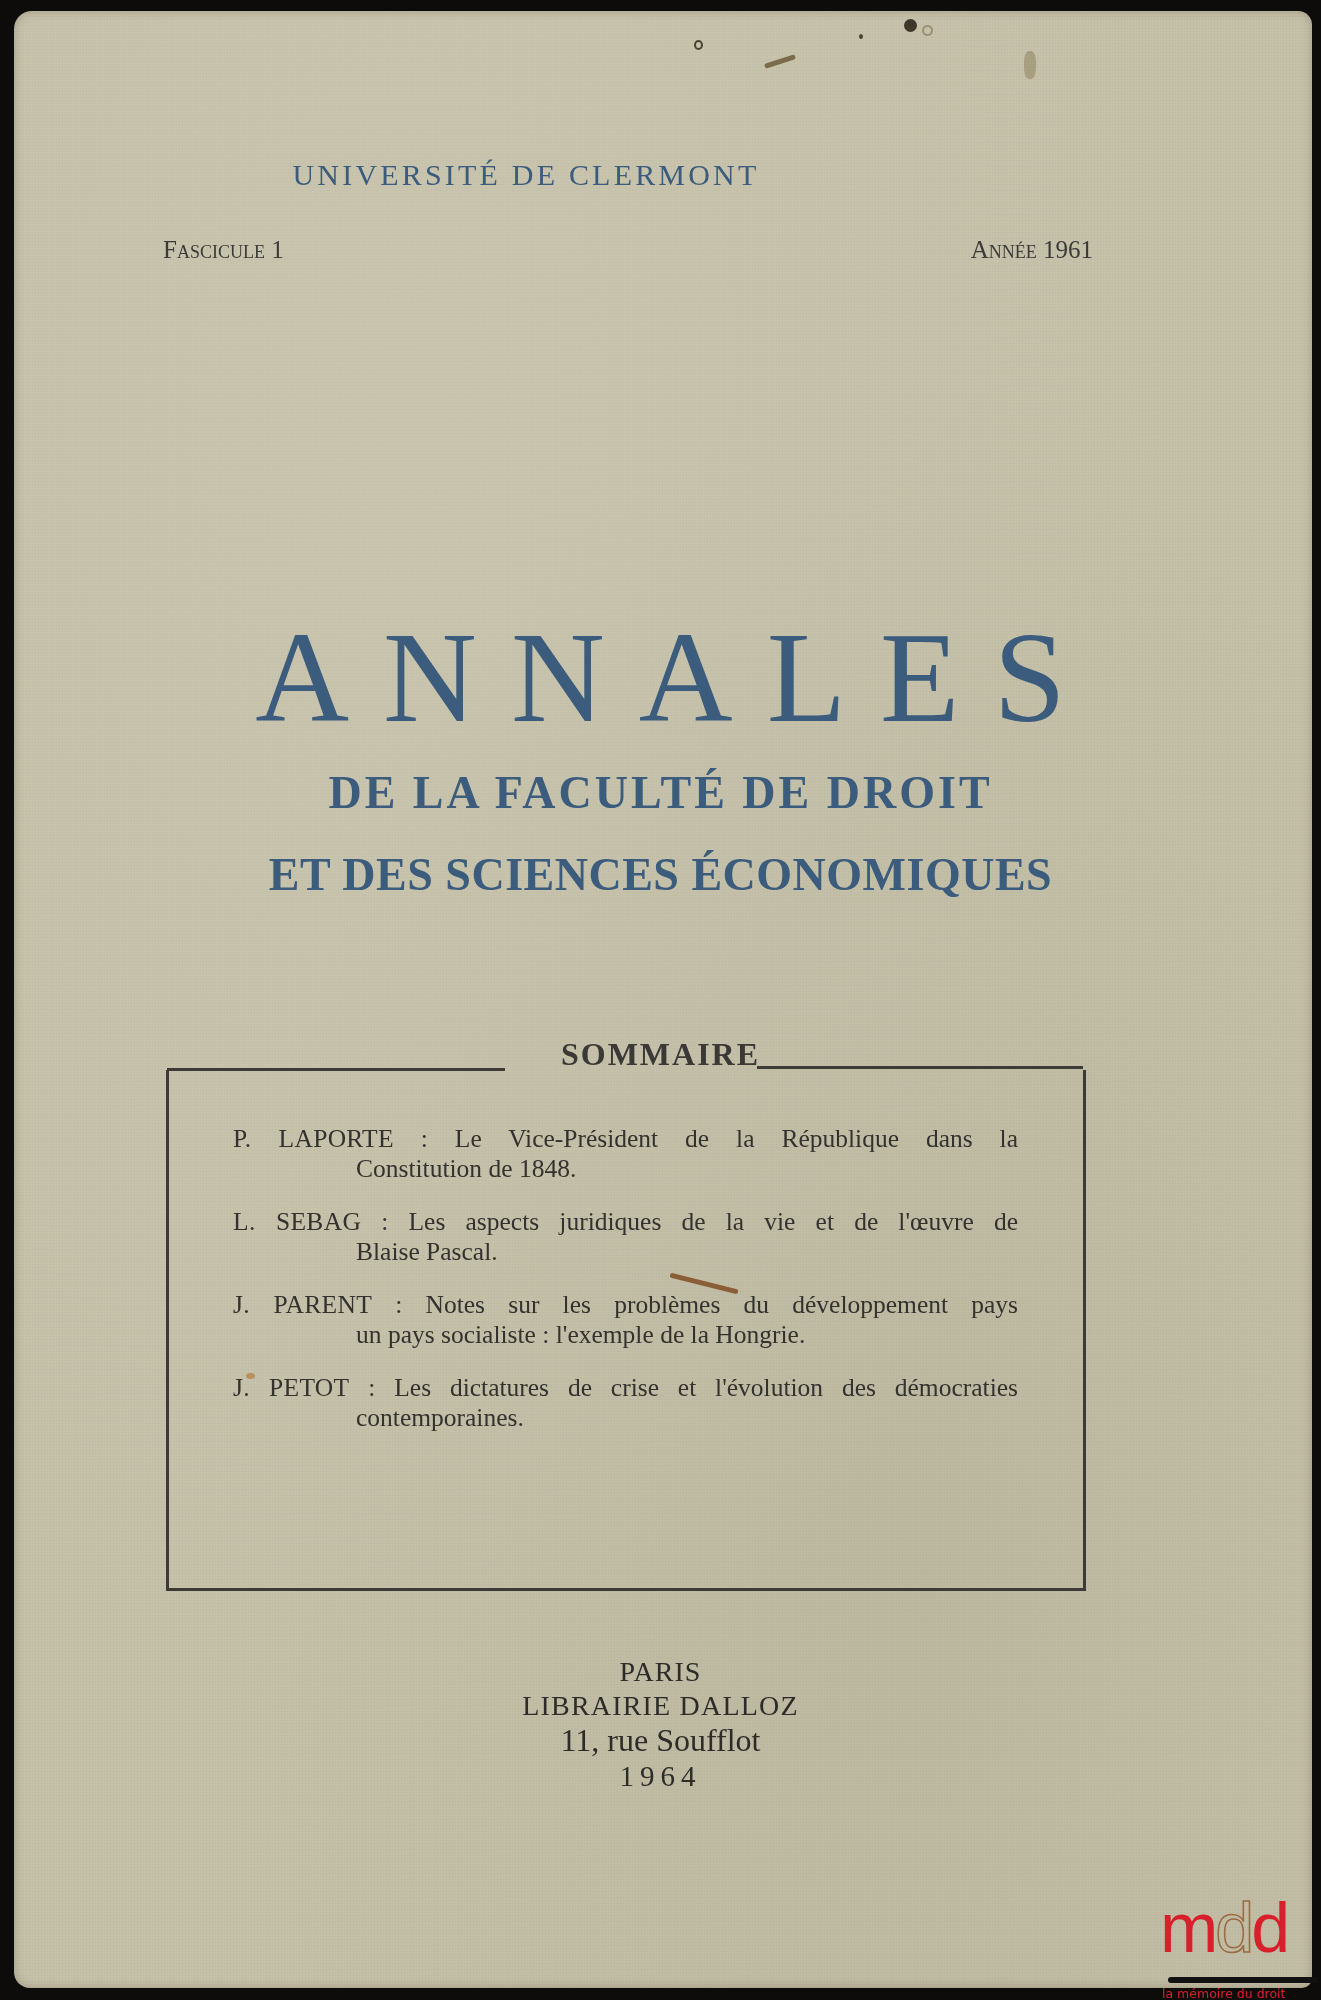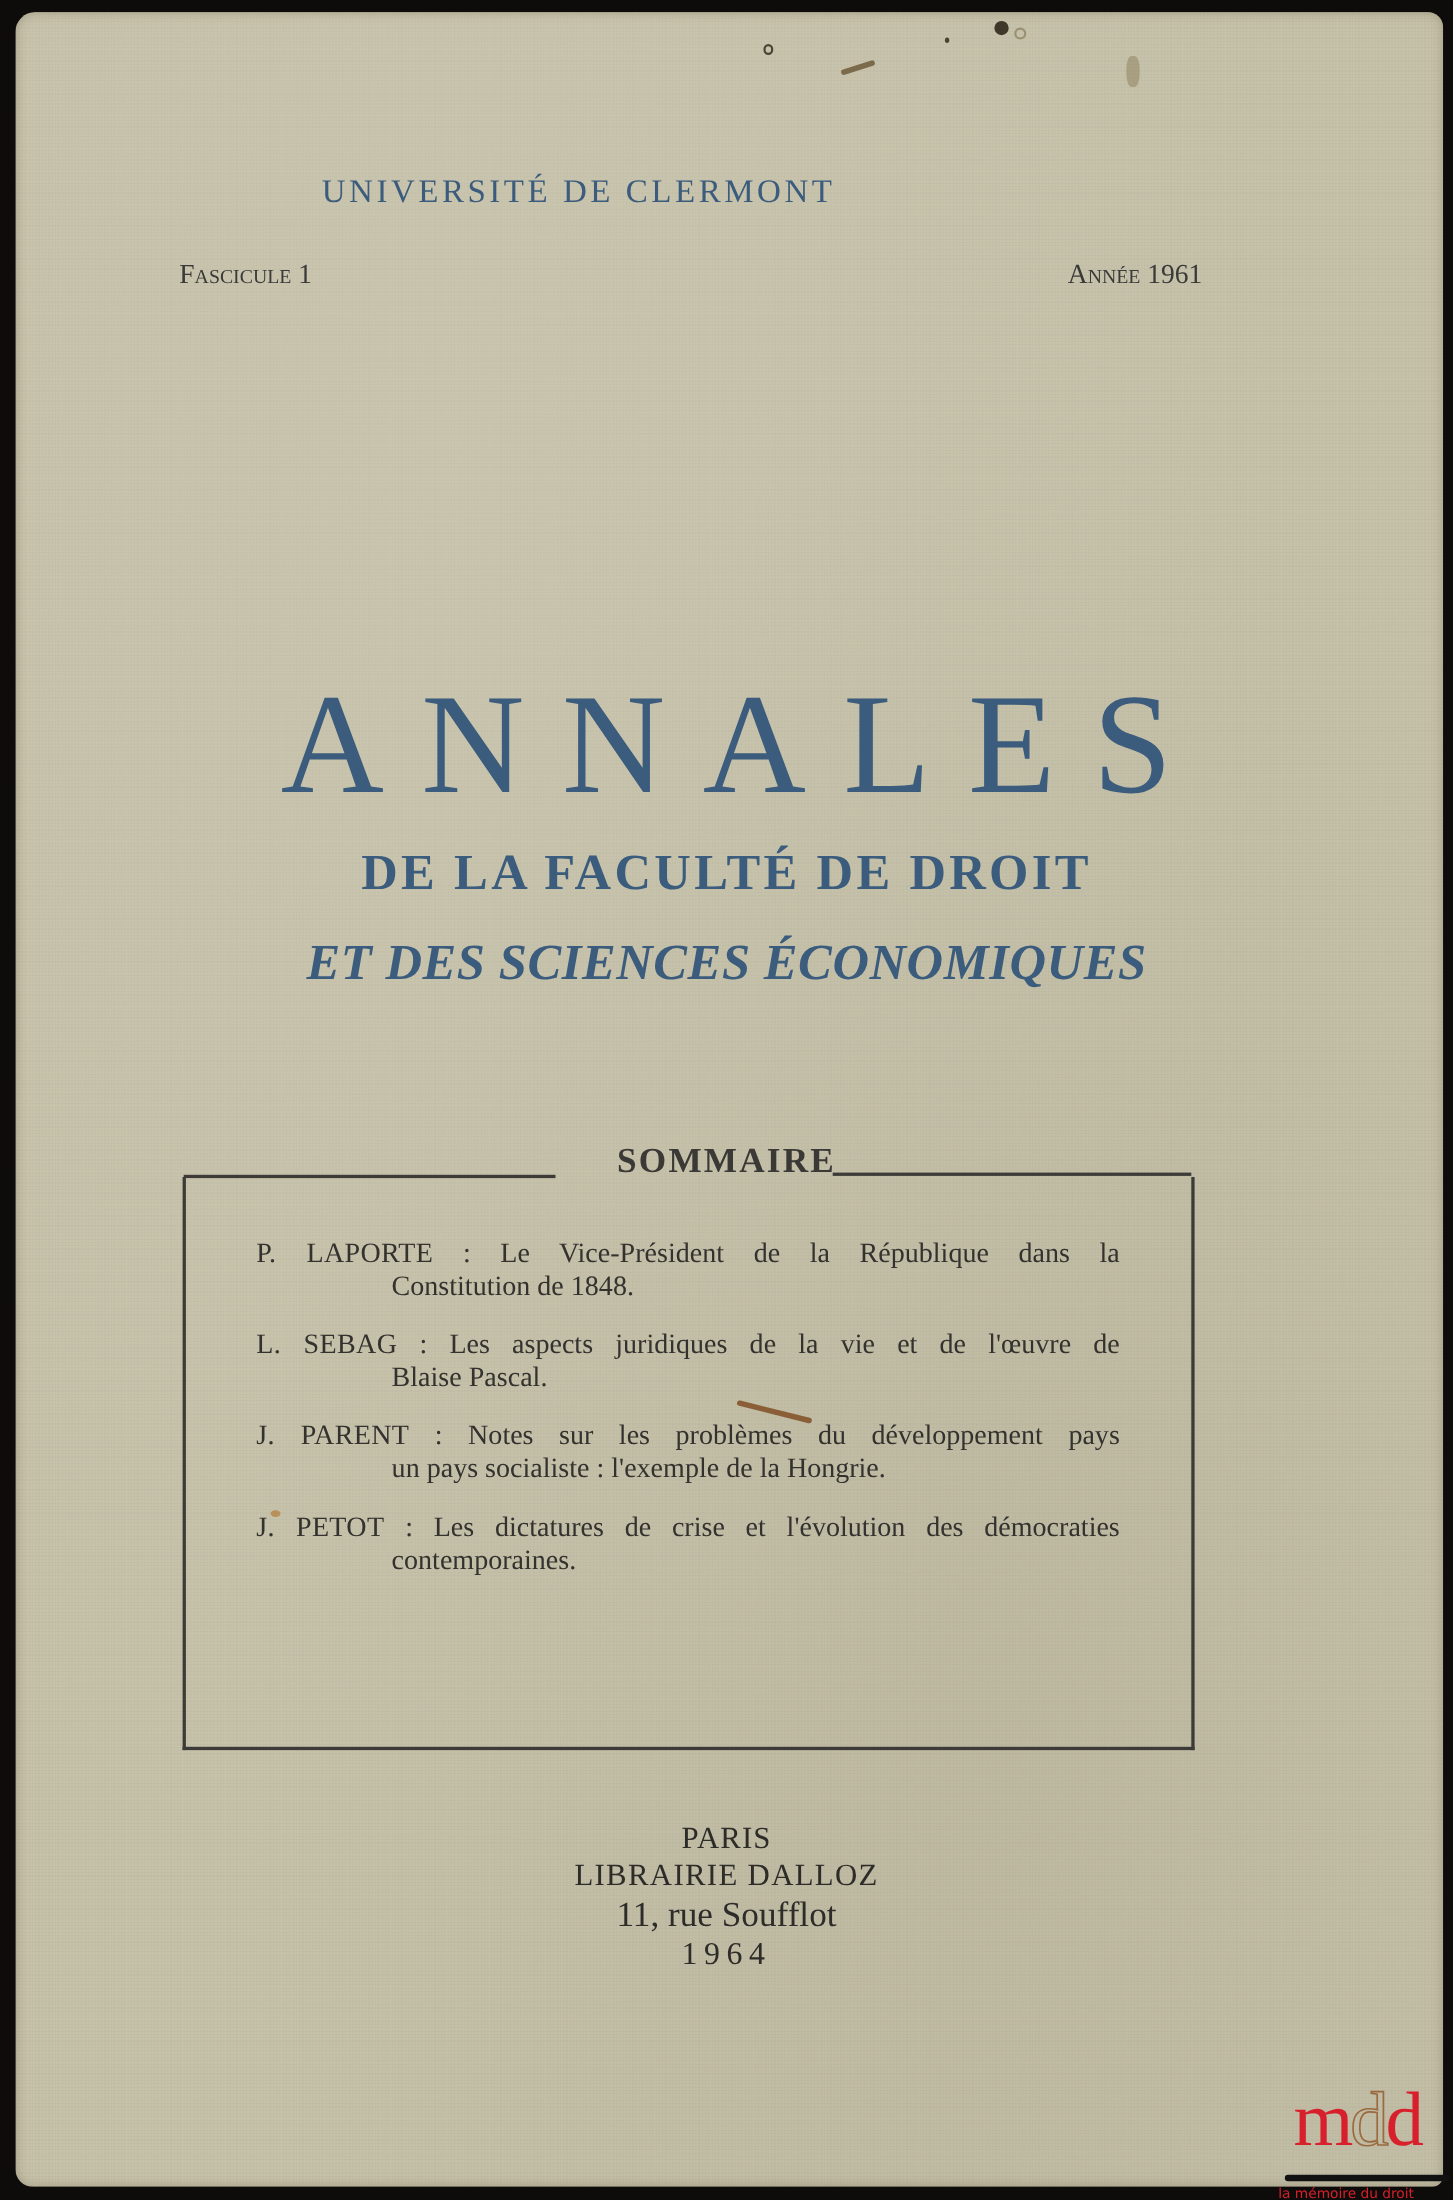--- a/index.html
+++ b/index.html
@@ -53,21 +53,20 @@
       left: 0; width: 1321px; top: 766px;
       text-align: center;
       font-size: 46px; font-weight: bold;
       letter-spacing: 3px;
     }
     .subtitle2 {
       left: 0; width: 1321px; top: 848px;
       text-align: center;
       font-size: 46px; font-weight: bold;
       letter-spacing: 0.5px;
-      font-style: italic;
     }
     .sommaire-title {
       left: 0; width: 1321px; top: 1036px;
       text-align: center;
       font-size: 32px; font-weight: bold;
       letter-spacing: 2px;
       color: #3a3936;
     }
     .sommaire-title span { background: transparent; padding: 0 6px; }
     .rule-left {
@@ -109,22 +108,22 @@
     .publisher .street { font-size: 32px; }
     .publisher .year { letter-spacing: 6px; font-size: 29px; margin-top: 2px; }
 
     .stain {
       position: absolute; border-radius: 50%;
     }
     .logo {
       position: absolute; left: 1160px; top: 1893px; width: 160px; height: 107px;
     }
     .logo-mdd {
-      position: absolute; left: 16px; top: 0;
-      font-family: Liberation Serif, serif;
+      position: absolute; left: 0; top: 0;
+      font-family: Liberation Sans, sans-serif;
       font-size: 70px; line-height: 70px;
       color: #d8202c; font-weight: normal;
       letter-spacing: -3px;
     }
     .logo-mdd .d-outline {
       color: transparent;
       -webkit-text-stroke: 1.5px #9a6a40;
     }
     .logo-bar {
       position: absolute; left: 8px; top: 84px; width: 150px; height: 6px;

